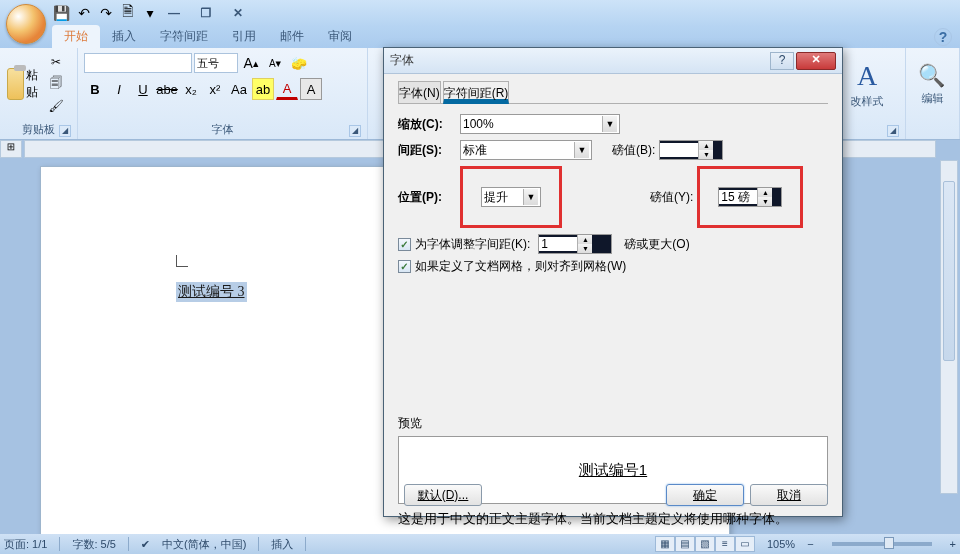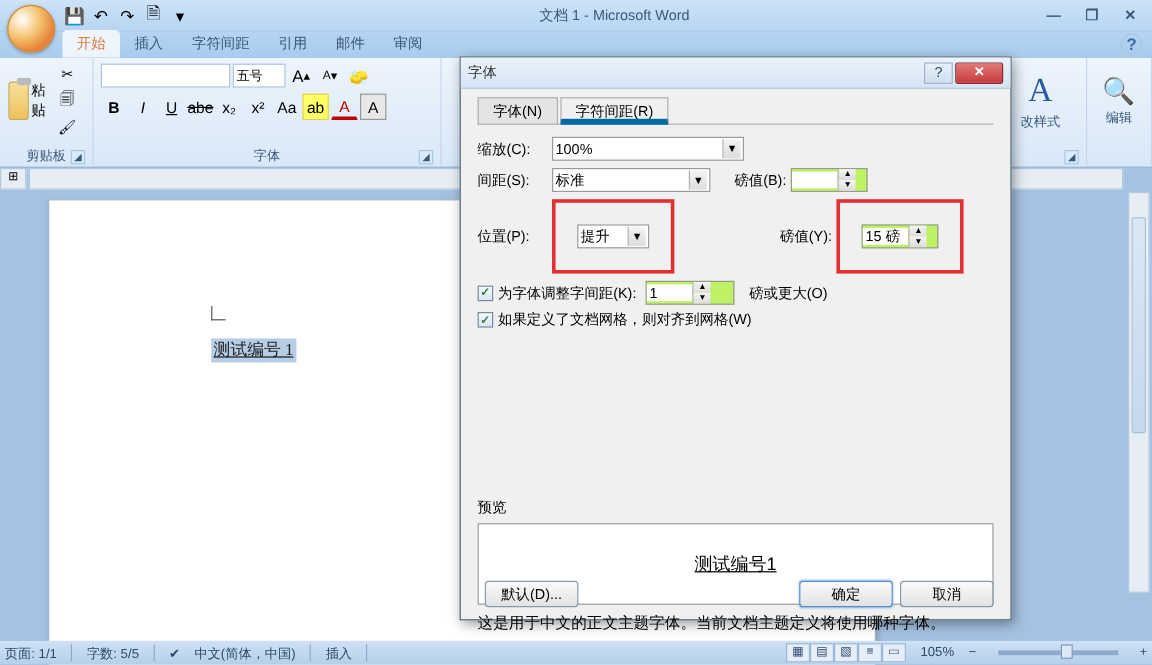--- a/index.html
+++ b/index.html
@@ -56,56 +56,55 @@
   .view-btns span { width:20px; height:16px; border:1px solid #9db9d8; background:#e5eef8; font-size:10px; text-align:center; line-height:14px; }
   
   
   .dialog { position:absolute; top:47px; left:383px; width:460px; height:470px; background:#f0f0f0; border:1px solid #4a6276; box-shadow:2px 3px 10px rgba(0,0,0,0.4); z-index:100; }
   .dlg-title { height:26px; background:linear-gradient(#ebf3fb,#d5e4f4); display:flex; align-items:center; padding:0 6px; font-size:12px; color:#333; border-bottom:1px solid #b0c4da; }
   .dlg-title .spacer { flex:1; }
   .dlg-help { width:24px; height:18px; background:linear-gradient(#e8f0f9,#cfdff0); border:1px solid #9eb5cc; text-align:center; font-size:12px; color:#2e4a6a; margin-right:2px; }
   .dlg-close { width:40px; height:18px; background:linear-gradient(#e07a7a,#c83a3a); border:1px solid #8a2a2a; color:#fff; text-align:center; font-weight:bold; font-size:11px; border-radius:2px; }
   .dlg-body { padding:6px 14px; }
   .dlg-tabs { display:flex; height:24px; border-bottom:1px solid #b0b0b0; }
-  .dlg-tab { padding:3px 12px; border:1px solid #b0b0b0; background:#f0f0f0; font-size:12px; cursor:pointer; position:relative; top:1px; margin-right:2px; }
+  .dlg-tab { padding:3px 0; border:1px solid #b0b0b0; background:#f0f0f0; font-size:12px; cursor:pointer; position:relative; top:1px; margin-right:2px; }
   .dlg-tab.active { background:#f0f0f0; border-bottom:5px solid #0369a1; }
   .dlg-tab.inactive { background:#e4e4e4; }
   .form { margin-top:10px; }
   .form-row { display:flex; align-items:center; margin-bottom:6px; font-size:12px; position:relative; }
-  .form-label { width:62px; }
+  .form-label { width:62px;font-weight:bold; }
   .combo { height:20px; border:1px solid #9a9a9a; background:#fff; padding:0 2px; font-size:12px; display:flex; align-items:center; justify-content:space-between; }
   .combo .arrow { width:15px; height:16px; background:linear-gradient(#f4f4f4,#dcdcdc); border-left:1px solid #b0b0b0; text-align:center; font-size:9px; line-height:16px; }
-  .spinner { height:20px; border:1px solid #9a9a9a; background:#bef264; display:flex; align-items:center; }
+  .spinner { height:20px; border:1px solid #9a9a9a; background:#0f172a; display:flex; align-items:center; }
   .spinner input { border:none; width:38px; font-size:12px; padding:0 2px; outline:none; }
   .spinner .spin { width:15px; height:18px; border-left:1px solid #b0b0b0; display:flex; flex-direction:column; }
   .spinner .spin span { flex:1; font-size:7px; text-align:center; line-height:9px; background:linear-gradient(#f4f4f4,#dcdcdc); }
   .highlight-red { border:3px solid #e03030; padding:18px; }
   .checkbox-row { display:flex; align-items:center; gap:4px; font-size:12px; margin-bottom:4px; }
   .check { width:13px; height:13px; border:1px solid #7a8a9a; background:linear-gradient(#f3f8fe,#d8e6f4); display:flex; align-items:center; justify-content:center; color:#3a7a3a; font-size:10px; font-weight:bold; }
   .preview-box { height:68px; border:1px solid #9a9a9a; background:#fff; display:flex; align-items:center; justify-content:center; font-size:15px; font-family:"SimSun"; text-decoration:underline; }
-  .dlg-footer { position:absolute; bottom:10px; left:14px; right:14px; display:flex; align-items:center; }
+  .dlg-footer { position:absolute; bottom:10px; left:14px; right:14px; display:flex; align-items:center;text-decoration:underline; }
   .dlg-footer .spacer { flex:1; }
   .btn { width:78px; height:22px; border:1px solid #8a9aaa; background:linear-gradient(#fafafa,#e2e2e2); font-size:12px; margin-left:6px; border-radius:3px; }
   .btn.primary { border:1px solid #5a8ac8; box-shadow:0 0 2px #7ab0e8; }
   
   .ul-u { text-decoration:underline; }
 </style>
 </head>
 <body>
 
 <div class="titlebar">
   <div class="office-btn"></div>
   <div class="qat">
     <span class="qat-btn">💾</span>
     <span class="qat-btn">↶</span>
     <span class="qat-btn">↷</span>
     <span class="qat-btn">🗎</span>
     <span class="qat-btn">▾</span>
   </div>
-  <div class="title-center">文档 1 - Microsoft Word</div>
   <div class="win-controls">
     <span>—</span>
     <span>❐</span>
     <span>✕</span>
   </div>
 </div>
 
 <div class="ribbon-tabs">
   <div class="tab active">开始</div>
   <div class="tab">插入</div>
@@ -204,21 +203,21 @@
 </div>
 
 <div class="workspace">
   <div class="ruler-btn">⊞</div>
   <div class="ruler-wrap"></div>
   <div class="vscroll">
     <div class="vscroll-thumb"></div>
   </div>
   <div class="page">
     <div class="cursor-mark"></div>
-    <div class="selected-text">测试编号 1</div>
+    <div class="selected-text">测试编号 3</div>
   </div>
 </div>
 
 <div class="statusbar">
   <span>页面: 1/1</span>
   <div class="sep"></div>
   <span>字数: 5/5</span>
   <div class="sep"></div>
   <span>✔</span>
   <span>中文(简体，中国)</span>

